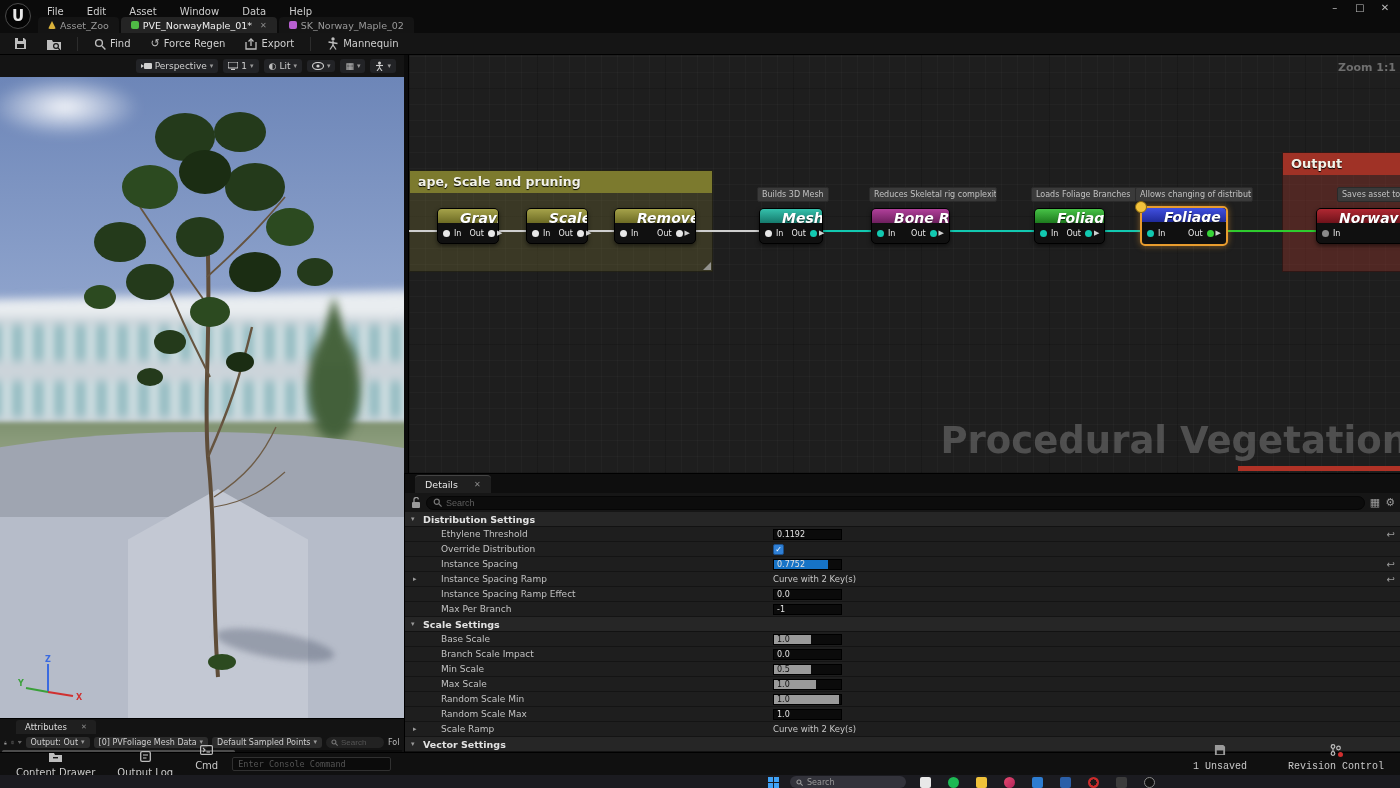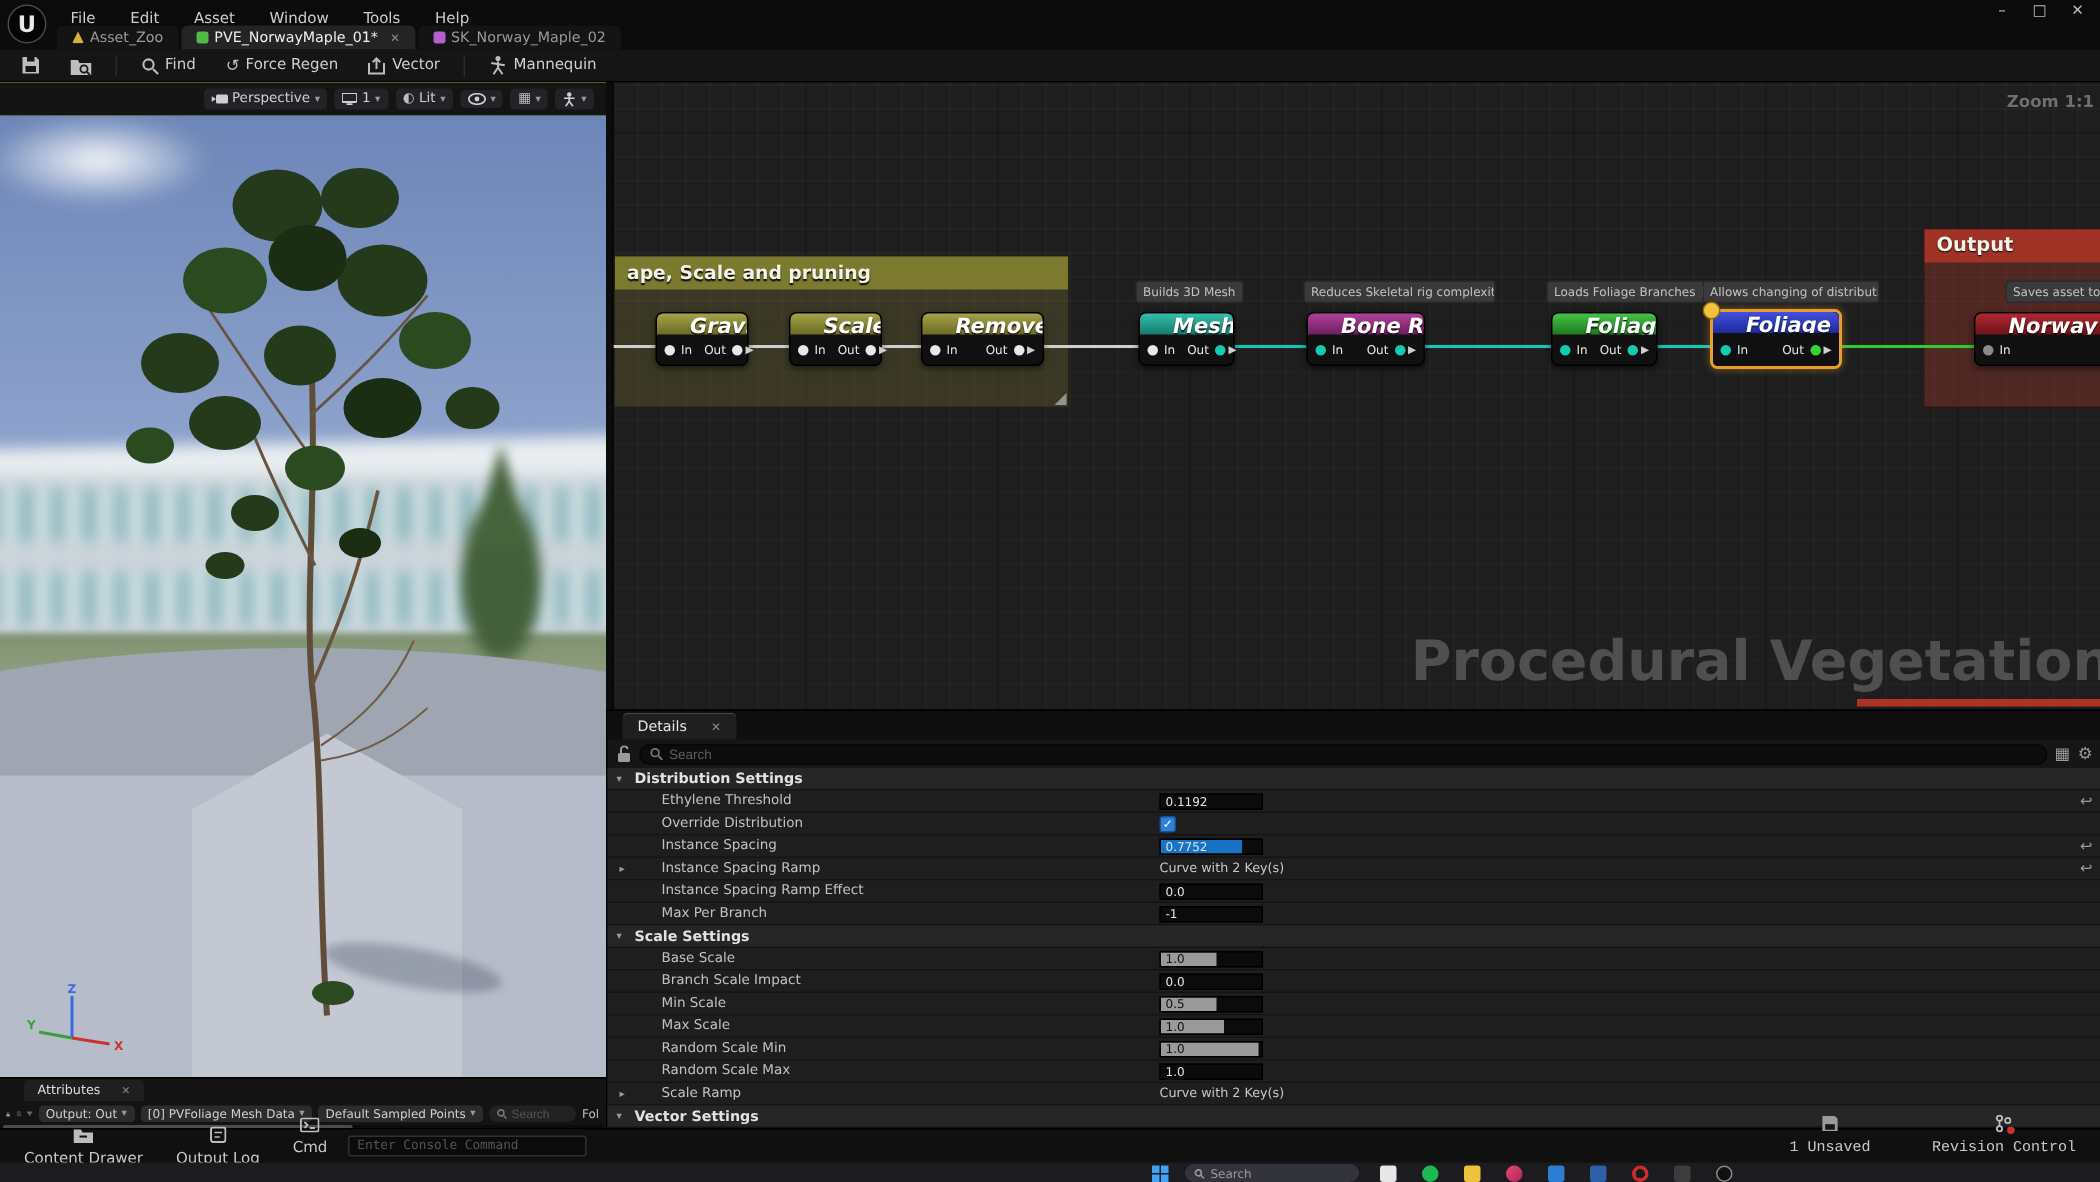--- a/index.html
+++ b/index.html
@@ -31,21 +31,21 @@
 
   
   #toolbar { left:0; top:33px; width:1400px; height:22px; background:#151515; border-bottom:1px solid #000;
              display:flex; align-items:center; gap:4px; padding-left:6px; }
   .tbtn { display:flex; align-items:center; gap:4px; font-size:10px; color:#cfcfcf; padding:3px 8px; border-radius:3px; }
   .tsep { width:1px; height:14px; background:#2c2c2c; margin:0 4px; }
   .gly { font-size:11px; color:#bdbdbd; }
   svg.ic { display:block; }
 
   
-  #viewport { left:0; top:55px; width:404px; height:663px; background:#bef264; overflow:hidden; }
+  #viewport { left:0; top:55px; width:404px; height:663px; background:#6d28d9; overflow:hidden; }
   #vp-toolbar { left:0; top:0; width:404px; height:22px; background:#141414; display:flex; align-items:center;
                 justify-content:flex-end; gap:5px; padding-right:8px; z-index:30; }
   .vbtn { display:flex; align-items:center; gap:3px; background:#222326; border-radius:3px; padding:2px 5px;
           font-size:9px; color:#d0d0d0; }
   .chev { font-size:7px; color:#9a9a9a; }
   #scene { left:0; top:22px; width:404px; height:641px; background:linear-gradient(#6d86b8 0%,#8ea3cc 35%,#a9b8d6 52%); }
   .cloud { left:-10px; top:0px; width:150px; height:60px; background:radial-gradient(closest-side,rgba(255,255,255,.95),rgba(255,255,255,0)); filter:blur(6px); }
   #building { left:-10px; top:218px; width:424px; height:135px; filter:blur(5px); }
   #roof { left:0; top:0; width:424px; height:26px; background:#e9edf0; transform:rotate(-1.2deg); }
   #facade { left:0; top:22px; width:424px; height:113px; background:#ccd4da; }
@@ -184,21 +184,21 @@
 <body>
 
 <div id="app">
 
   <div class="abs" id="titlebar">
     <div class="abs" id="menus">
       <span class="menu-item">File</span>
       <span class="menu-item">Edit</span>
       <span class="menu-item">Asset</span>
       <span class="menu-item">Window</span>
-      <span class="menu-item">Tools</span>
+      <span class="menu-item">Data</span>
       <span class="menu-item">Help</span>
     </div>
     <div class="abs" id="win-controls">
       <span>–</span>
       <span>□</span>
       <span>✕</span>
     </div>
   </div>
   <div class="abs" id="ue-logo">U</div>
 
@@ -244,21 +244,21 @@
     <div class="tbtn">
       <span class="gly">↺</span>
       <span>Force Regen</span>
     </div>
     <div class="tbtn">
       <svg class="ic" width="12" height="12" viewBox="0 0 12 12">
           <path d="M1 4v7h10V4" fill="none" stroke="#bdbdbd" stroke-width="1.3"></path>
           <line x1="6" y1="8" x2="6" y2="1" stroke="#bdbdbd" stroke-width="1.3"></line>
           <path d="M3.5 3.5 6 1l2.5 2.5" fill="none" stroke="#bdbdbd" stroke-width="1.3"></path>
         </svg>
-      <span>Vector</span>
+      <span>Export</span>
     </div>
     <div class="tsep"></div>
     <div class="tbtn">
       <svg class="ic" width="12" height="13" viewBox="0 0 12 13">
           <circle cx="6" cy="2" r="1.7" fill="#bdbdbd"></circle>
           <line x1="6" y1="4" x2="6" y2="8" stroke="#bdbdbd" stroke-width="1.4"></line>
           <line x1="1.5" y1="5" x2="10.5" y2="6.5" stroke="#bdbdbd" stroke-width="1.3"></line>
           <line x1="6" y1="8" x2="3" y2="12.5" stroke="#bdbdbd" stroke-width="1.3"></line>
           <line x1="6" y1="8" x2="9" y2="12.5" stroke="#bdbdbd" stroke-width="1.3"></line>
         </svg>

